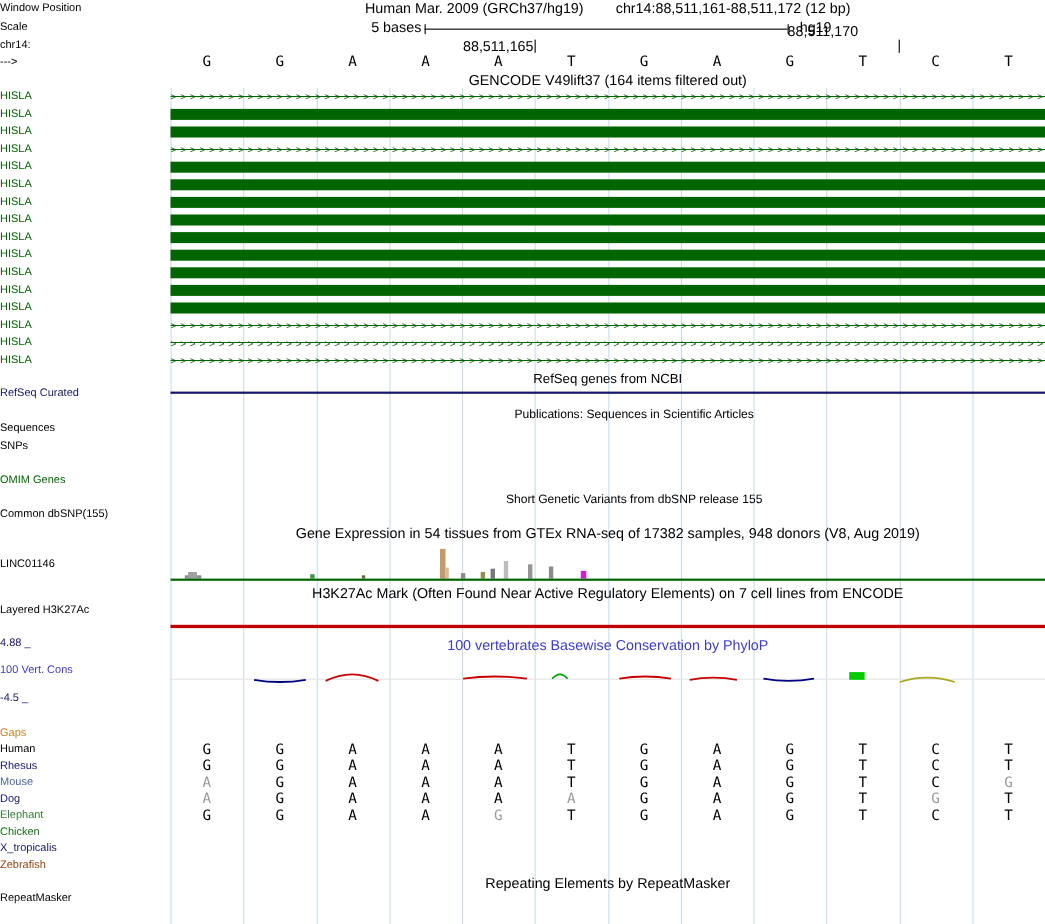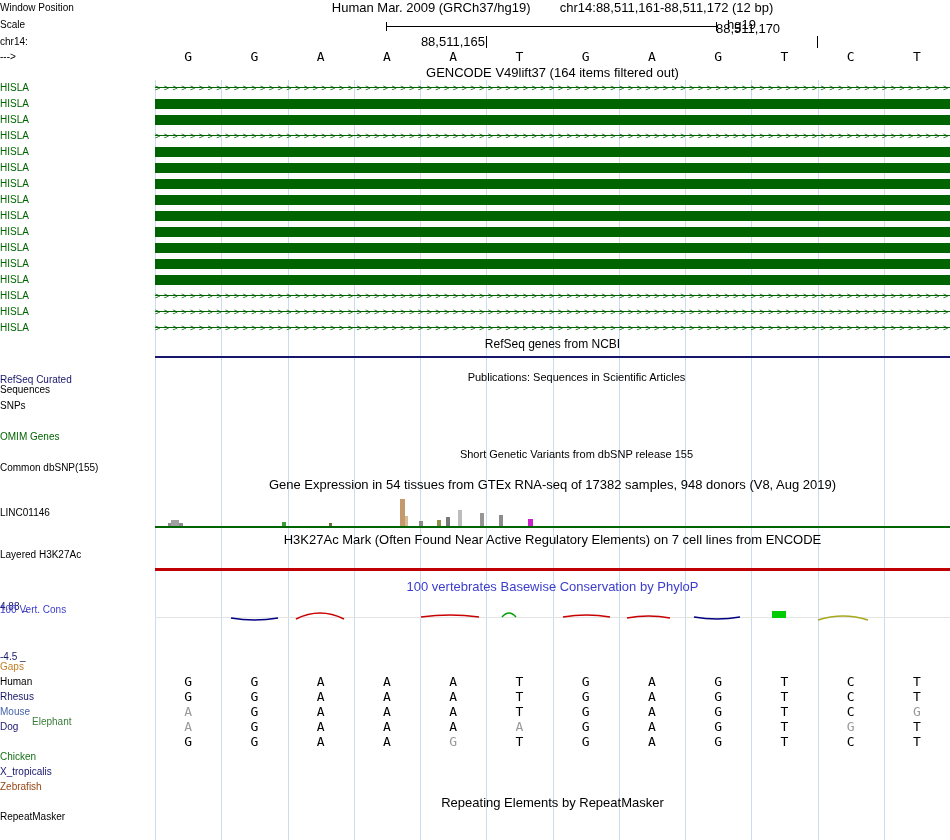--- a/index.html
+++ b/index.html
@@ -5,21 +5,21 @@
   html,body{margin:0;padding:0;background:#fff;}
   #page{position:relative;width:950px;height:840px;background:#fff;overflow:hidden;
         font-family:"Liberation Sans",sans-serif;font-size:13px;color:#000;}
   .sideLabel{position:absolute;left:0;width:151px;height:14px;line-height:14px;
              white-space:nowrap;font-size:10px;}
   .centerTitle{position:absolute;left:155px;width:795px;text-align:center;height:14px;line-height:14px;
                font-size:13px;white-space:nowrap;}
   .small{font-size:11px;padding-left:24px;}
   .mid{font-size:12px;}
   .green{color:#006400;}
-  .navy{color:#16166b;margin-top:22px;}
+  .navy{color:#16166b;}
   .blue{color:#3c3ccd;}
   .mono{font-family:"DejaVu Sans Mono",monospace;}
   .vgrid{position:absolute;top:80px;bottom:0;width:1px;background:#c9ddf0;}
   .baseLetter{position:absolute;top:50px;transform:translateX(-50%);font-size:13px;height:14px;line-height:14px;}
   .alnLetter{position:absolute;transform:translateX(-50%);font-size:13px;height:14px;line-height:14px;}
   .geneThick{position:absolute;left:155px;width:795px;height:10px;background:#006400;}
   .geneThin{position:absolute;left:155px;width:795px;height:10px;line-height:10px;font-size:9px;
             letter-spacing:3.5px;color:#006400;overflow:hidden;white-space:nowrap;
             background:linear-gradient(to bottom,transparent 4px,#006400 4px,#006400 5px,transparent 5px);}
   .hline{position:absolute;left:155px;width:795px;}
@@ -47,20 +47,21 @@
     </div>
 
   <div class="sideLabel" style="top:1px">Window Position</div>
   <div class="centerTitle" style="top:1px">
     <span>Human Mar. 2009 (GRCh37/hg19)</span>
     <span style="display:inline-block;width:22px"></span>
     <span>chr14:88,511,161-88,511,172 (12 bp)</span>
   </div>
 
   <div class="sideLabel" style="top:18px">Scale</div>
+  <div style="position:absolute;left:155px;width:228px;top:18px;text-align:right;height:14px;line-height:14px">5 bases</div>
   <div style="position:absolute;left:386px;top:26px;width:330px;height:1px;background:#000"></div>
   <div class="tick" style="left:386px;top:22px;height:9px"></div>
   <div class="tick" style="left:716px;top:22px;height:9px"></div>
   <div style="position:absolute;left:727px;top:18px;height:14px;line-height:14px">hg19</div>
 
   <div class="sideLabel" style="top:35px">chr14:</div>
   <div style="position:absolute;left:385px;width:100px;top:35px;text-align:right;height:14px;line-height:14px">88,511,165</div>
   <div class="tick" style="left:486px;top:36px;height:12px"></div>
   <div style="position:absolute;left:716px;width:100px;top:22px;text-align:left;height:14px;line-height:14px">88,511,170</div>
   <div class="tick" style="left:817px;top:36px;height:12px"></div>
@@ -171,21 +172,21 @@
       <rect x="772" y="611" width="14" height="7" fill="#00cc00"></rect>
       <path d="M 818 620 Q 843 612 868 620" stroke="#a8a820" stroke-width="1.6" fill="none"></path>
     </svg>
 
   <div>
       <div class="sideLabel" style="top: 660px; color: rgb(192, 128, 40);">Gaps</div>
       <div class="sideLabel" style="top: 675px; color: rgb(0, 0, 0);">Human</div>
       <div class="sideLabel" style="top: 690px; color: rgb(22, 22, 107);">Rhesus</div>
       <div class="sideLabel" style="top: 705px; color: rgb(70, 100, 170);">Mouse</div>
       <div class="sideLabel" style="top: 720px; color: rgb(22, 22, 107);">Dog</div>
-      <div class="sideLabel" style="top: 715px; color: rgb(58, 122, 58); padding-left: 32px;">Elephant</div>
+      <div class="sideLabel" style="top: 735px; color: rgb(58, 122, 58);">Elephant</div>
       <div class="sideLabel" style="top: 750px; color: rgb(21, 112, 21);">Chicken</div>
       <div class="sideLabel" style="top: 765px; color: rgb(22, 22, 107);">X_tropicalis</div>
       <div class="sideLabel" style="top: 780px; color: rgb(150, 69, 20);">Zebrafish</div>
     </div>
   <div>
       <span class="alnLetter mono" style="left: 188.1px; top: 675px;">G</span>
       <span class="alnLetter mono" style="left: 254.4px; top: 675px;">G</span>
       <span class="alnLetter mono" style="left: 320.6px; top: 675px;">A</span>
       <span class="alnLetter mono" style="left: 386.9px; top: 675px;">A</span>
       <span class="alnLetter mono" style="left: 453.1px; top: 675px;">A</span>

